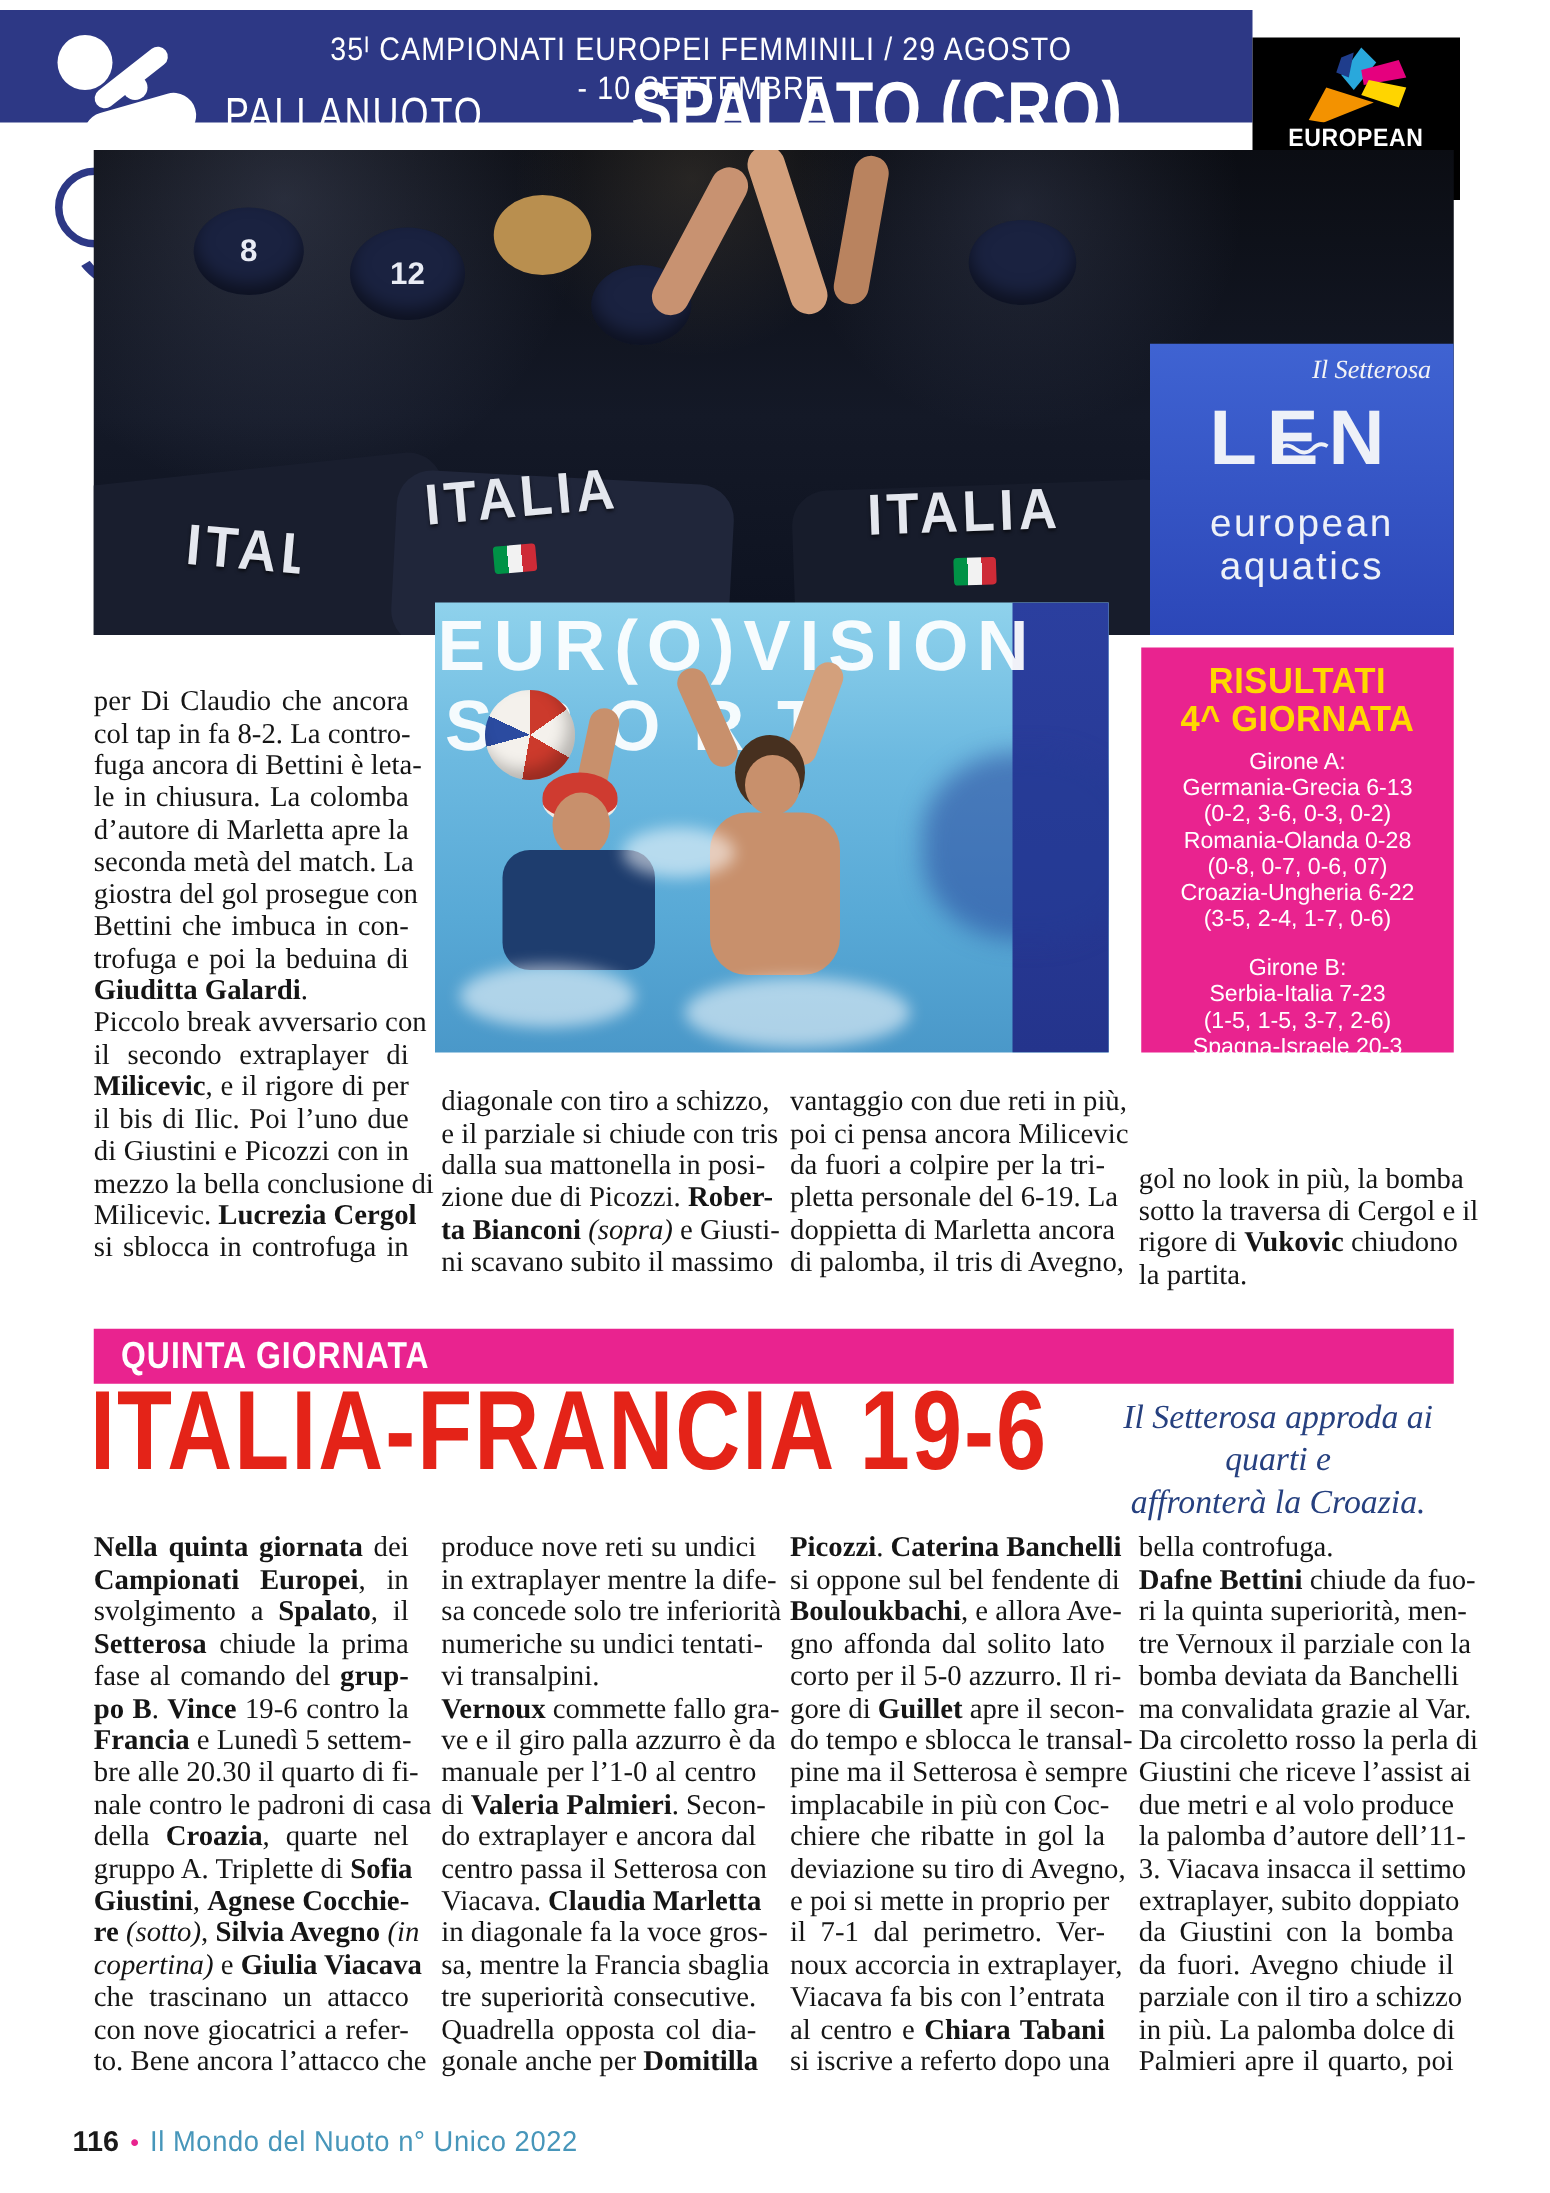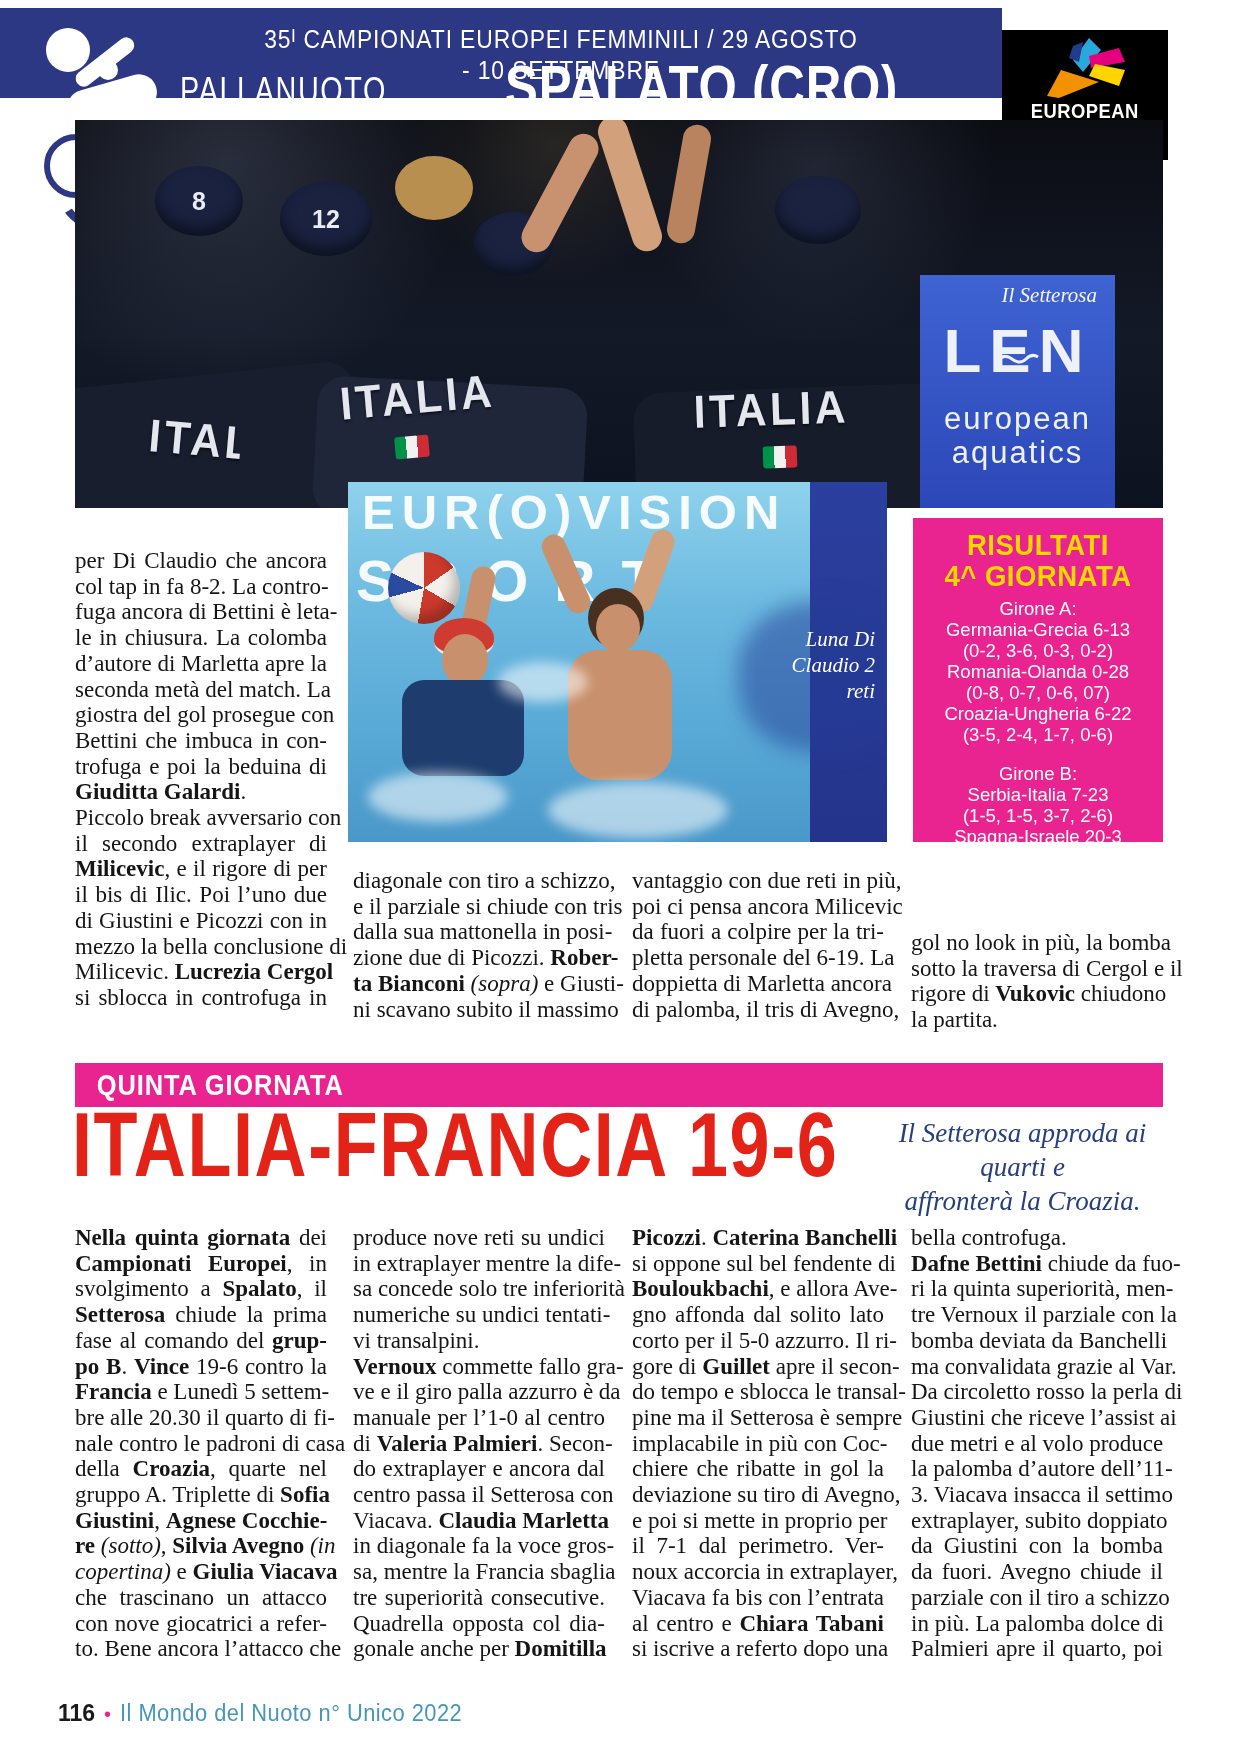--- a/index.html
+++ b/index.html
@@ -43,21 +43,21 @@
                    radial-gradient(circle at 68% 12%,rgba(105,115,150,.22),transparent 22%);}
   .cap{position:absolute;background:#1a2240;border-radius:50%;display:flex;align-items:center;justify-content:center;
        color:#e9ecf5;font-family:"Liberation Sans",sans-serif;font-weight:700;font-size:25px;box-shadow:inset 0 -8px 14px rgba(0,0,0,.5);}
   .hair{position:absolute;border-radius:50%;}
   .arm{position:absolute;border-radius:16px;}
   .torso{position:absolute;border-radius:28px;}
   .shirt-text{position:absolute;color:#e4e7ee;font-family:"Liberation Sans",sans-serif;font-weight:700;
        font-size:46px;letter-spacing:4px;text-shadow:0 2px 3px rgba(0,0,0,.6);}
   .flag{position:absolute;width:34px;height:22px;border-radius:3px;
        background:linear-gradient(90deg,#009246 0 33%,#f2f2f2 33% 66%,#ce2b37 66% 100%);}
-  .lenboard{position:absolute;left:845px;top:155px;width:195px;height:233px;
+  .lenboard{position:absolute;left:845px;top:155px;width:243px;height:233px;
        background:linear-gradient(180deg,#3f63d2,#2c47b8);}
   .hero-caption{position:absolute;top:8px;right:18px;color:#f4f4f6;font-style:italic;font-size:21px;}
   .len-acronym{position:absolute;top:40px;width:100%;text-align:center;color:#eef1f8;
        font-family:"Liberation Sans",sans-serif;font-weight:800;font-size:62px;letter-spacing:8px;}
   .len-wave{position:absolute;top:76px;left:50%;transform:translateX(-50%);}
   .len-l1{position:absolute;top:126px;width:100%;text-align:center;color:#eef1f8;
        font-family:"Liberation Sans",sans-serif;font-size:31px;letter-spacing:2px;}
   .len-l2{position:absolute;top:160px;width:100%;text-align:center;color:#eef1f8;
        font-family:"Liberation Sans",sans-serif;font-size:31px;letter-spacing:2px;}
 
@@ -66,22 +66,22 @@
   .ln{text-align:justify;text-align-last:justify;text-justify:inter-word;white-space:nowrap;}
   .ln.end{text-align-last:left;}
 
   
   .midphoto{position:absolute;left:348px;top:482px;width:539px;height:360px;overflow:hidden;
         background:linear-gradient(180deg,#8fd2ec 0%,#6cb9e0 35%,#58a9d6 70%,#4a98c9 100%);}
   .mid-band{position:absolute;left:462px;top:0;width:77px;height:100%;
         background:linear-gradient(180deg,#2b3f9f,#24348c);}
   .mid-shadow{position:absolute;left:390px;top:120px;width:170px;height:150px;border-radius:45%;
         background:rgba(35,60,150,.5);filter:blur(10px);}
-  .bb1{position:absolute;left:14px;top:2px;color:rgba(255,255,255,.93);white-space:nowrap;
-        font-family:"Liberation Sans",sans-serif;font-weight:700;font-size:49px;letter-spacing:7px;}
+  .bb1{position:absolute;left:2px;top:2px;color:rgba(255,255,255,.93);white-space:nowrap;
+        font-family:"Liberation Sans",sans-serif;font-weight:700;font-size:57px;letter-spacing:7px;}
   .bb2{position:absolute;left:8px;top:66px;color:rgba(255,255,255,.93);white-space:nowrap;
         font-family:"Liberation Sans",sans-serif;font-weight:700;font-size:57px;letter-spacing:26px;}
   .ball{position:absolute;left:40px;top:70px;width:72px;height:72px;border-radius:50%;
         background:conic-gradient(#cc3a2c 0 55deg,#f4f1ec 55deg 120deg,#cc3a2c 120deg 190deg,
                    #f4f1ec 190deg 255deg,#2b4ba0 255deg 295deg,#f4f1ec 295deg 360deg);
         box-shadow:inset -6px -8px 12px rgba(0,0,0,.25);}
   .gk-cap{position:absolute;left:86px;top:136px;width:60px;height:36px;background:#cf3b30;border-radius:50% 50% 42% 42%;border-bottom:4px solid #f0ece6;}
   .gk-head{position:absolute;left:94px;top:152px;width:46px;height:52px;background:#c8906c;border-radius:50%;}
   .gk-arm{position:absolute;left:118px;top:84px;width:24px;height:76px;background:#c8906c;border-radius:12px;transform:rotate(12deg);}
   .gk-torso{position:absolute;left:54px;top:198px;width:122px;height:96px;background:#1e3d6e;border-radius:22px;}
@@ -239,25 +239,20 @@
     <div class="gk-head"></div>
     <div class="gk-torso"></div>
     <div class="p2-arm1"></div>
     <div class="p2-arm2"></div>
     <div class="p2-hair"></div>
     <div class="p2-face"></div>
     <div class="p2-torso"></div>
     <div class="splash" style="left:20px;top:290px;width:140px;height:50px;"></div>
     <div class="splash" style="left:200px;top:300px;width:180px;height:56px;"></div>
     <div class="splash" style="left:150px;top:180px;width:90px;height:40px;"></div>
-    <div class="mid-caption">
-        <div class="ln">Luna Di</div>
-        <div class="ln">Claudio 2</div>
-        <div class="ln">reti</div>
-      </div>
   </div>
 
   <div class="resultsbox">
     <div class="rb-title">RISULTATI</div>
     <div class="rb-title">4^ GIORNATA</div>
     <div class="rb-groups">
         <div class="rb-group">
           <div class="rb-gname">Girone A:</div>
           <div class="rb-match">Germania-Grecia 6-13</div>
           <div class="rb-part">(0-2, 3-6, 0-3, 0-2)</div>

